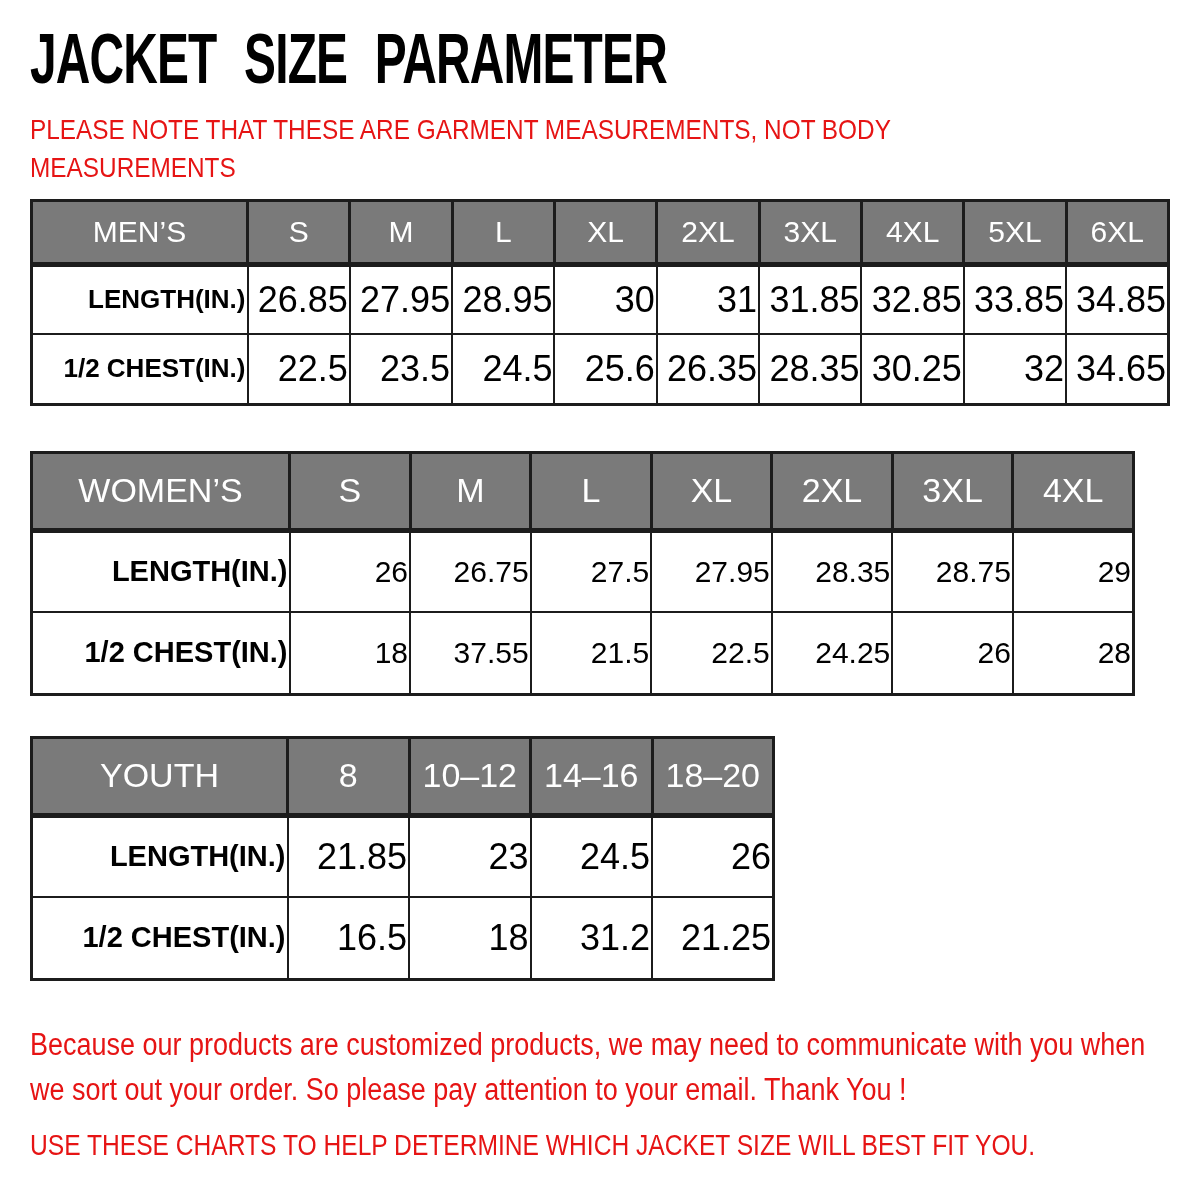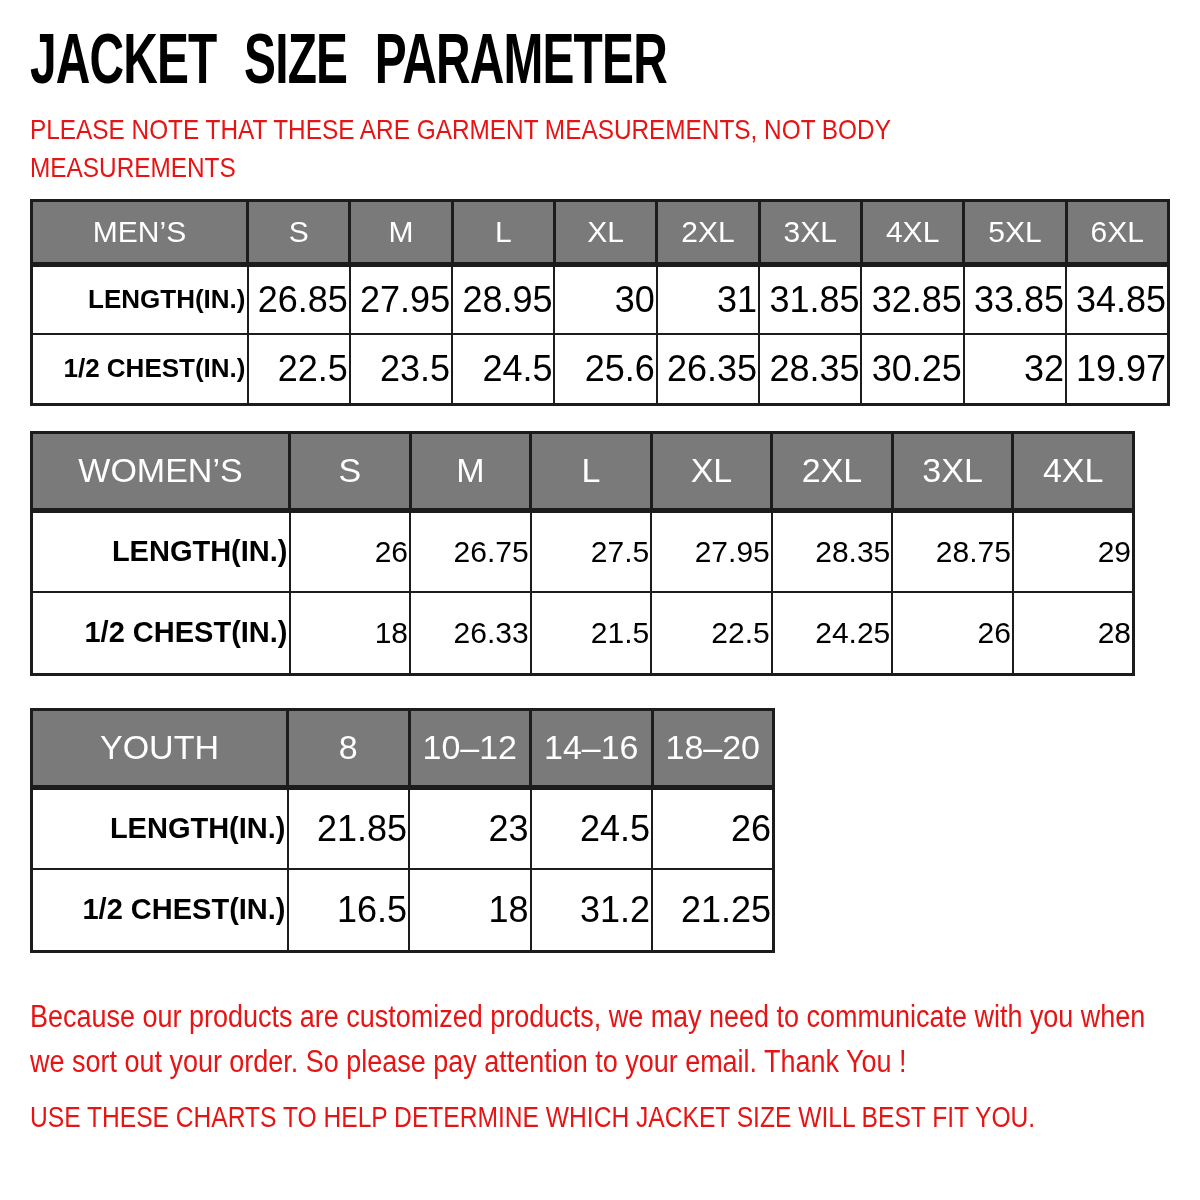--- a/index.html
+++ b/index.html
@@ -67,27 +67,27 @@
     color: #000000;
   }
   table.size-table td.label { font-weight: bold; }
   
   .t-mens { width: 1140px; margin-top: 12px; }
   .t-mens th { height: 64px; font-size: 30px; }
   .t-mens td { height: 70px; font-size: 36px; }
   .t-mens col.first-col { width: 216px; }
   .t-mens td.label { font-size: 26px; }
   
-  .t-womens { width: 1105px; margin-top: 25px; }
+  .t-womens { width: 1105px; margin-top: 45px; }
   .t-womens th { height: 78px; font-size: 34px; }
   .t-womens td { height: 82px; font-size: 30px; }
   .t-womens col.first-col { width: 258px; }
   .t-womens td.label { font-size: 29px; }
   
-  .t-youth { width: 745px; margin-top: 32px; }
+  .t-youth { width: 745px; margin-top: 40px; }
   .t-youth th { height: 78px; font-size: 34px; }
   .t-youth td { height: 82px; font-size: 36px; }
   .t-youth col.first-col { width: 256px; }
   .t-youth td.label { font-size: 29px; }
   p.footer1 {
     margin: 42px 0 0 30px;
     width: 1310px;
     color: var(--red);
     font-size: 31px;
     line-height: 1.45;
@@ -155,21 +155,21 @@
         <tr>
           <td class="label">1/2 CHEST(IN.)</td>
           <td class="value">22.5</td>
           <td class="value">23.5</td>
           <td class="value">24.5</td>
           <td class="value">25.6</td>
           <td class="value">26.35</td>
           <td class="value">28.35</td>
           <td class="value">30.25</td>
           <td class="value">32</td>
-          <td class="value">19.97</td>
+          <td class="value">34.65</td>
         </tr>
       </tbody>
     </table>
 
   <table class="size-table t-womens">
       <colgroup>
         <col class="first-col">
         <col>
         <col>
         <col>
@@ -197,21 +197,21 @@
           <td class="value">26.75</td>
           <td class="value">27.5</td>
           <td class="value">27.95</td>
           <td class="value">28.35</td>
           <td class="value">28.75</td>
           <td class="value">29</td>
         </tr>
         <tr>
           <td class="label">1/2 CHEST(IN.)</td>
           <td class="value">18</td>
-          <td class="value">26.33</td>
+          <td class="value">37.55</td>
           <td class="value">21.5</td>
           <td class="value">22.5</td>
           <td class="value">24.25</td>
           <td class="value">26</td>
           <td class="value">28</td>
         </tr>
       </tbody>
     </table>
 
   <table class="size-table t-youth">

